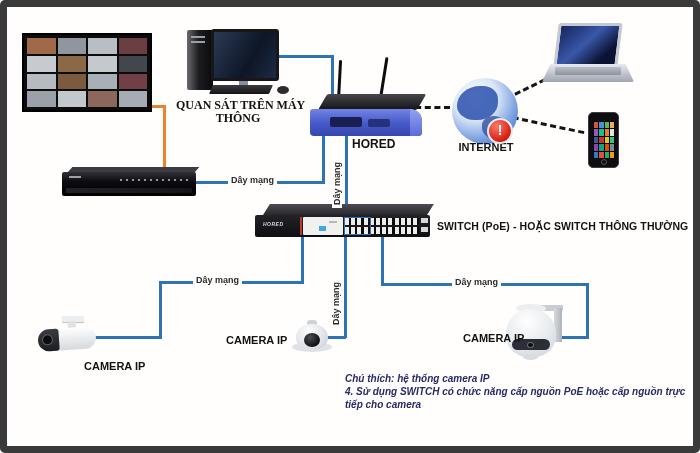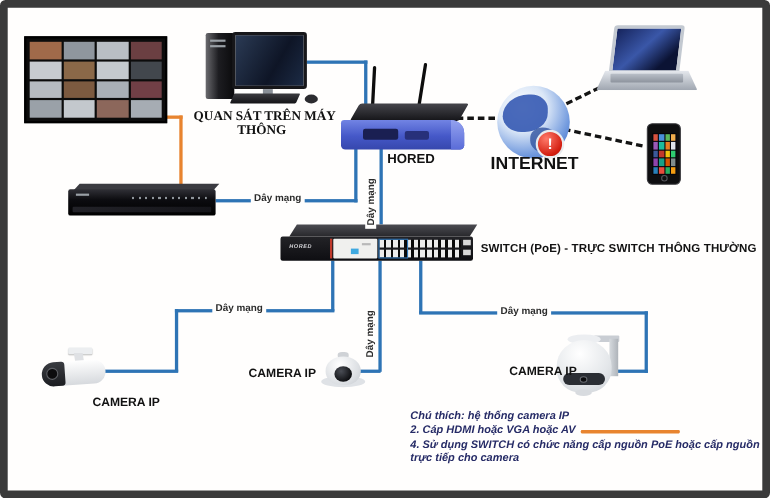--- a/index.html
+++ b/index.html
@@ -101,21 +101,21 @@
   .ptz-arm{left:554px;top:308px;width:8px;height:34px;background:linear-gradient(90deg,#d6dade,#aeb3b9);}
   .ptz-cap{left:516px;top:304px;width:30px;height:9px;background:#eceef1;border-radius:50%;}
   .ptz-body{left:506px;top:309px;width:50px;height:48px;background:radial-gradient(circle at 42% 26%,#ffffff,#e4e7ea 60%,#ccd0d5);border-radius:50% 50% 44% 44%;}
   .ptz-band{left:512px;top:339px;width:38px;height:11px;background:#2b2e34;border-radius:8px;}
   .ptz-band i{display:block;position:absolute;left:15px;top:3px;width:7px;height:6px;background:#0b0b0d;border:1px solid #6a6d73;border-radius:50%;box-sizing:border-box;}
   .ptz-tip{left:523px;top:354px;width:15px;height:6px;background:#d8dbdf;border-radius:50%;}
 
   
   #legend{left:345px;top:373px;width:348px;color:var(--legend-text,#262b66);
     font-style:italic;font-weight:bold;font-size:10px;line-height:12.8px;z-index:8;}
-  #legend .row{position:relative;margin-left:28px;}
+  #legend .row{position:relative;}
   #legend .swatch{position:absolute;left:155px;top:5px;width:90px;height:3px;border-radius:1px;}
 </style>
 </head>
 <body>
 
 <div id="stage">
 
   <div class="cable h" style="left:279px;top:55px;width:55px;"></div>
   <div class="cable v" style="left:331px;top:55px;height:43px;"></div>
 
@@ -189,21 +189,21 @@
   <div class="abs modem-top"></div>
   <div class="abs modem-front">
     <span class="port1"></span>
       <span class="port2"></span>
       <span class="cap"></span>
   </div>
   <div class="dev-label" style="left:352px;top:137px;font-size:12px;">HORED</div>
 
   <div class="abs globe"></div>
   <div class="abs badge">!</div>
-  <div class="dev-label center" style="left:446px;top:141px;width:80px;font-size:16px;">INTERNET</div>
+  <div class="dev-label center" style="left:446px;top:141px;width:80px;font-size:11px;">INTERNET</div>
 
   <div class="abs laptop-screen"></div>
   <div class="abs laptop-deck">
       <i></i>
     </div>
 
   <div class="abs phone">
     <div class="phone-screen">
         <div style="background: rgb(217, 83, 63);"></div>
         <div style="background: rgb(74, 144, 217);"></div>
@@ -243,21 +243,21 @@
     <span class="panel">
         <i></i>
         <b></b>
       </span>
     <span class="row" style="left:90px;top:3px;"></span>
     <span class="row" style="left:90px;top:12px;"></span>
     <span class="poe-outline"></span>
     <span class="sfp" style="left:166px;top:3px;"></span>
     <span class="sfp" style="left:166px;top:12px;"></span>
   </div>
-  <div class="dev-label" style="left:437px;top:220px;font-size:10.5px;letter-spacing:.1px;">SWITCH (PoE) - TRỰC SWITCH THÔNG THƯỜNG</div>
+  <div class="dev-label" style="left:437px;top:220px;font-size:10.5px;letter-spacing:.1px;">SWITCH (PoE) - HOẶC SWITCH THÔNG THƯỜNG</div>
 
   <div class="abs cam-plate"></div>
   <div class="abs cam-stem"></div>
   <div class="abs bullet-body">
     <span class="front"></span>
       <span class="lens"></span>
   </div>
   <div class="dev-label" style="left:84px;top:360px;font-size:11px;">CAMERA IP</div>
 
   <div class="abs dome-base"></div>
@@ -272,21 +272,17 @@
   <div class="abs ptz-cap"></div>
   <div class="abs ptz-body"></div>
   <div class="abs ptz-band">
       <i></i>
     </div>
   <div class="abs ptz-tip"></div>
   <div class="dev-label" style="left:463px;top:332px;font-size:11px;">CAMERA IP</div>
 
   <div id="legend" class="abs">
     <div class="row">Chú thích: hệ thống camera IP</div>
-    <div class="row">
-      <span>2. Cáp HDMI hoặc VGA hoặc AV</span>
-      <span class="swatch" style="background: rgb(232, 132, 47);"></span>
-    </div>
     <div class="row">4. Sử dụng SWITCH có chức năng cấp nguồn PoE hoặc cấp nguồn trực tiếp cho camera</div>
   </div>
 
   <div id="frame"></div>
 </div>
 
 </body></html>

